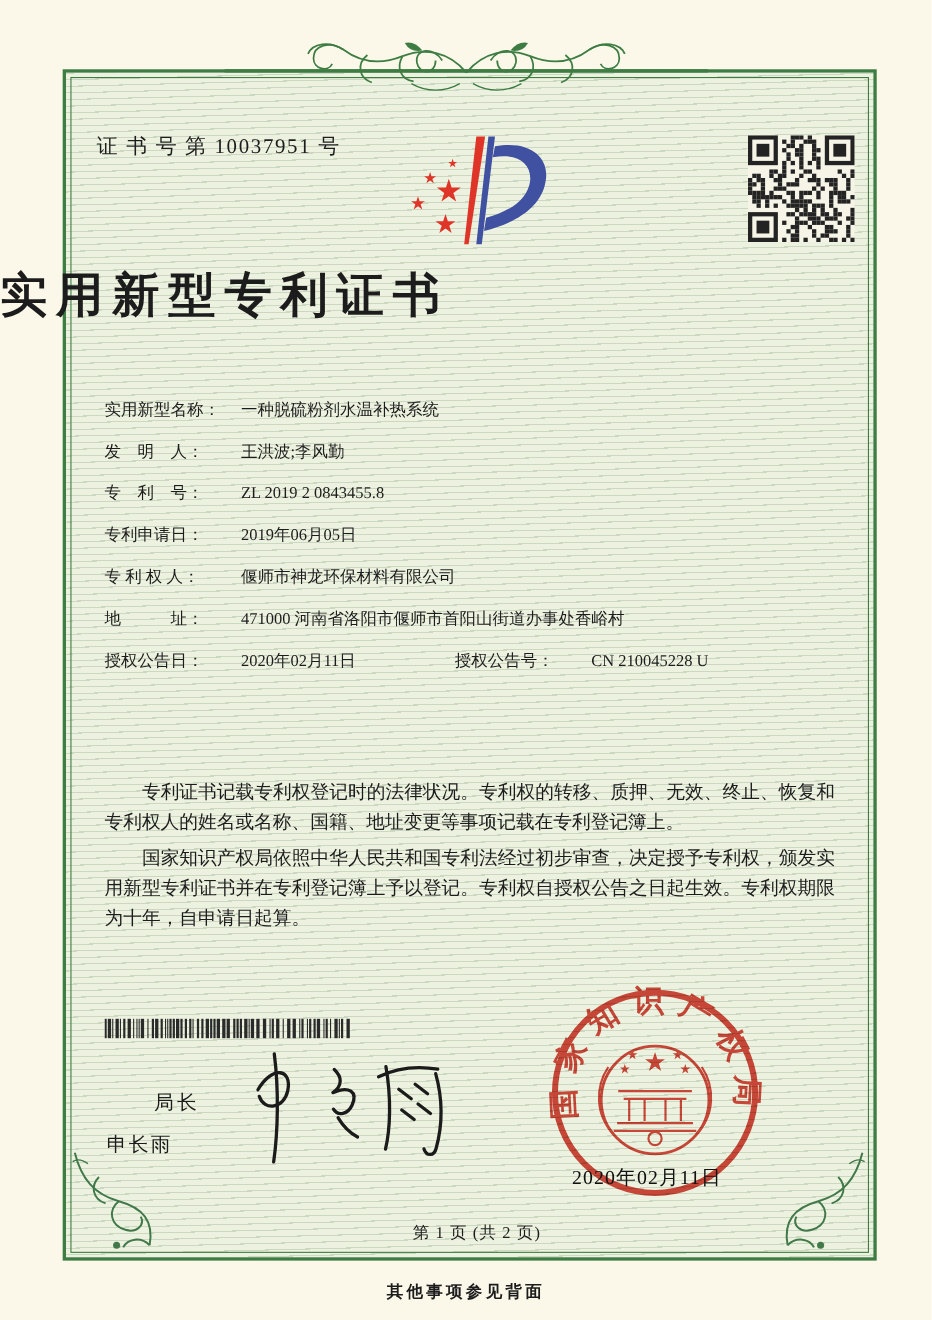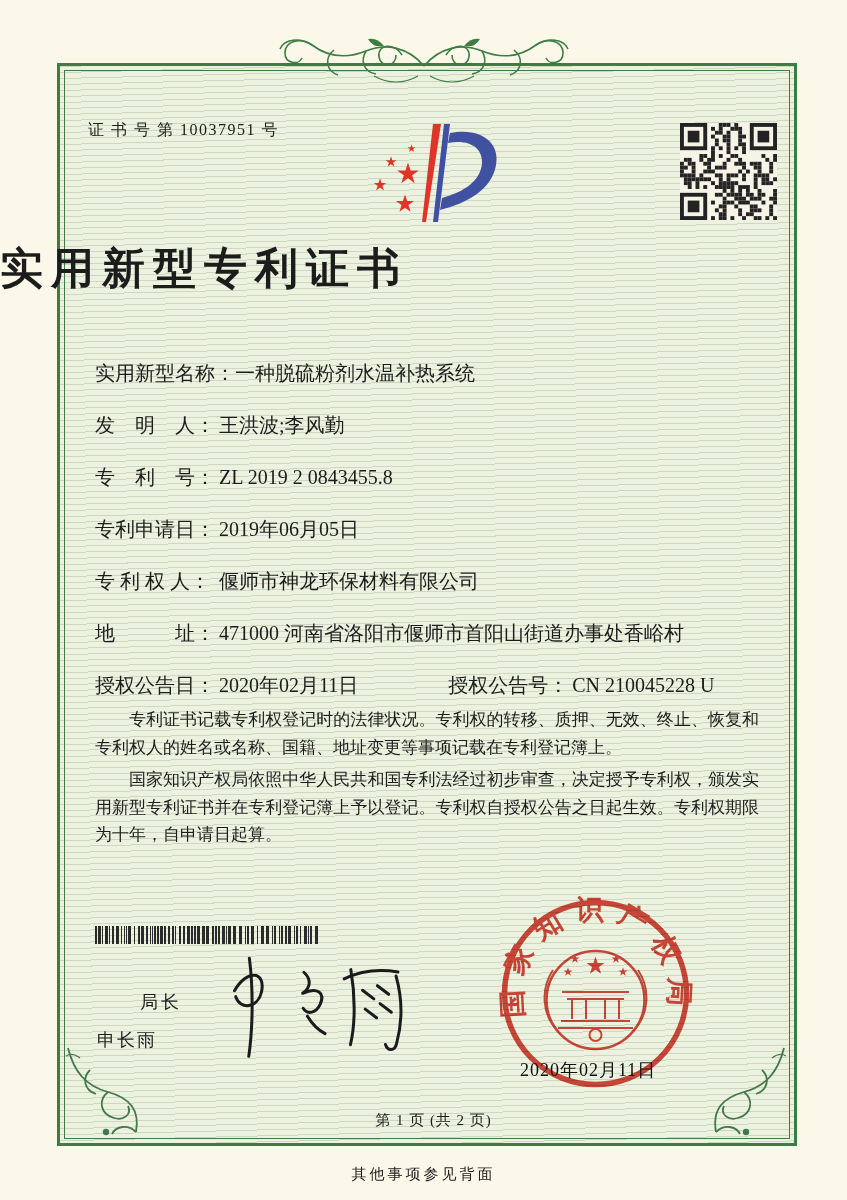--- a/index.html
+++ b/index.html
@@ -13,36 +13,36 @@
   
   .frame{
     position:absolute;left:57px;top:63px;width:740px;height:1083px;
     box-sizing:border-box;border:3px solid #3d7c42;
     background:
       repeating-linear-gradient(178.6deg, rgba(125,158,118,0.30) 0 1px, rgba(0,0,0,0) 1px 6px),
       #edf2e0;
   }
   .frame::after{content:"";position:absolute;inset:4px;border:1px solid #3d7c42;pointer-events:none;}
   .abs{position:absolute;}
-  .cert-no{left:88px;top:120px;font-size:16px;letter-spacing:1.5px;}
+  .cert-no{left:88px;top:120px;font-size:19px;letter-spacing:1.5px;}
   .title{left:0;right:0;top:240px;text-align:left;font-size:43px;font-weight:bold;letter-spacing:8px;}
-  .fields{left:95px;top:362px;width:668px;display:flex;flex-direction:column;gap:29px;font-size:20px;line-height:23px;}
+  .fields{left:95px;top:362px;width:668px;display:flex;flex-direction:column;gap:15px;font-size:15px;line-height:23px;}
   .frow{display:flex;white-space:nowrap;}
   .flabel{display:inline-block;min-width:124px;}
   .pair2{margin-left:90px;}
   .paras{left:95px;top:706px;width:664px;font-size:17px;line-height:27.5px;text-align:justify;}
   .paras p{margin:0 0 5px 0;text-indent:2em;}
   .barcode{left:95px;top:926px;width:224px;height:18px;}
   .signer-title{left:99px;top:990px;font-size:18px;letter-spacing:3px;margin-left:41px;}
   .signer-name{left:97px;top:1028px;font-size:18px;letter-spacing:2px;}
   .signature{left:205px;top:948px;}
   .seal{left:498px;top:896px;}
   .seal-date{left:520px;top:1058px;font-size:18px;letter-spacing:1px;color:#111;}
   .page-info{left:0;right:0;top:1111px;text-align:center;font-size:15px;letter-spacing:1px;padding-left:20px;}
-  .back-note{left:0;right:0;top:1165px;text-align:center;font-size:15px;letter-spacing:3px;}
+  .back-note{left:0;right:0;top:1165px;text-align:center;font-size:15px;letter-spacing:3px;font-weight:bold;}
   .top-orn{left:50%;top:36px;transform:translateX(-50%);}
   .corner-bl{left:62px;top:1044px;}
   .corner-br{left:698px;top:1044px;}
   .logo{left:338px;top:97px;}
   .qr{left:680px;top:123px;width:97px;height:97px;}
 </style>
 </head>
 <body>
 
 <div class="page">

